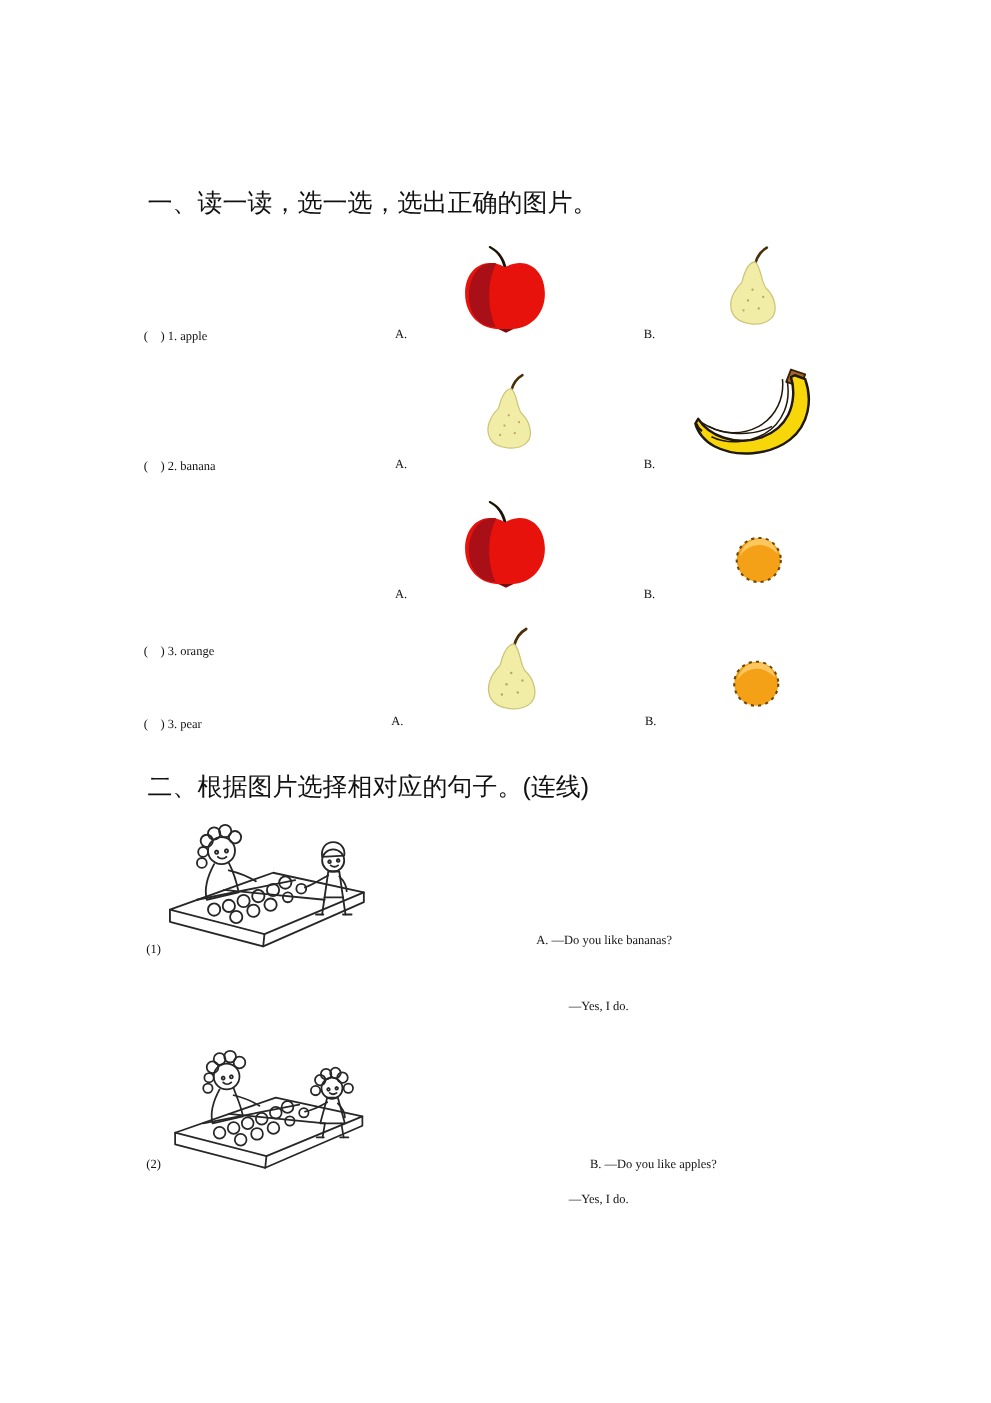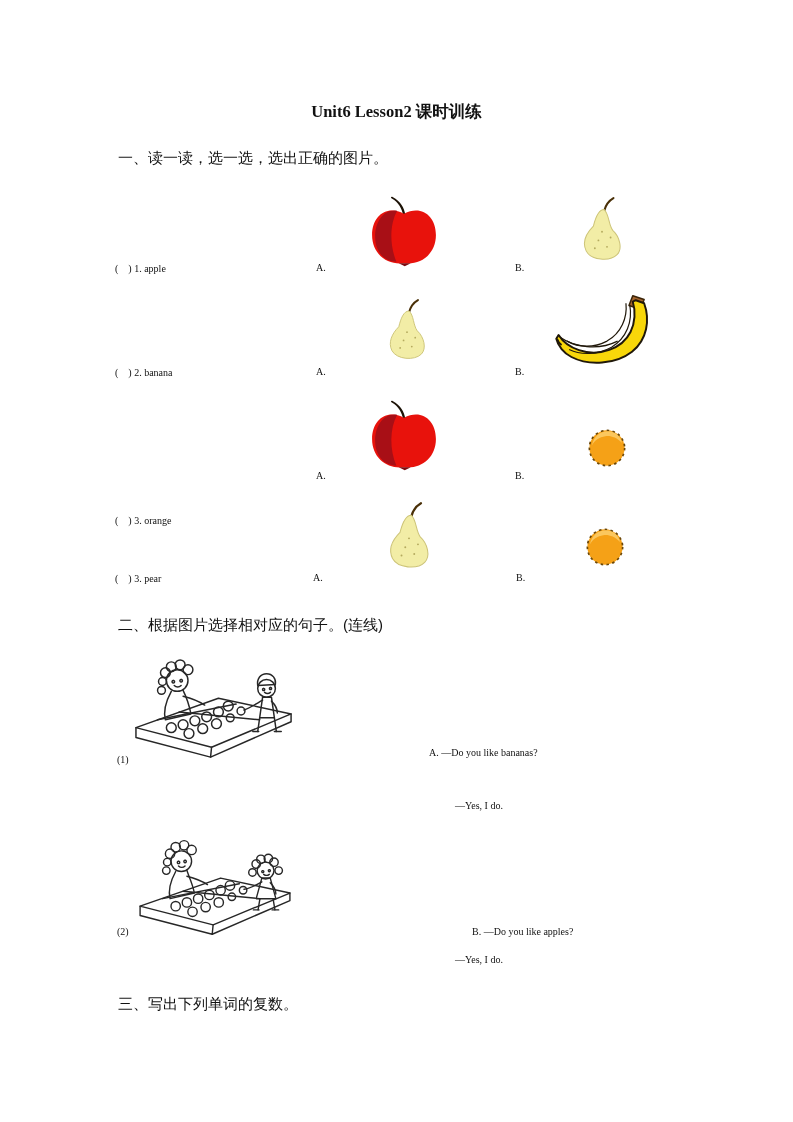--- a/index.html
+++ b/index.html
@@ -13,21 +13,21 @@
   }
   .abs{position:absolute;white-space:nowrap;}
   .title{
     left:0;top:101px;width:793px;
     text-align:center;
     font-size:16.5px;font-weight:bold;
     font-family:"Liberation Serif", sans-serif;
   }
   .cn{
     font-family:"Liberation Sans", sans-serif;
-    font-size:15px;
+    font-size:20px;
   }
   .en{
     font-family:"Liberation Serif", serif;
     font-size:10px;
   }
   .fruit{display:block;}
   .scene{display:block;}
   svg.defs{position:absolute;width:0;height:0;overflow:hidden;}
 </style>
 </head>
@@ -143,21 +143,20 @@
         <path d="M131 80 L137 80 M151 80 L158 80"></path>
         <path d="M140 50 C133 54 127 57 121 58"></path>
         <path d="M149 51 C153 55 155 59 155 63"></path>
       </g>
     </symbol>
   </defs>
 </svg>
 
 <div class="page">
 
-  <div class="abs title">Unit6 Lesson2 课时训练</div>
 
   <div class="abs cn" style="left:118px;top:149px;">一、读一读，选一选，选出正确的图片。</div>
 
   <div class="abs en" style="left:115px;top:262px;">(　) 1. apple</div>
   <div class="abs en" style="left:316px;top:262px;">A.</div>
   <svg class="abs fruit" style="left:366px;top:192px;" width="76" height="77">
       <use href="#sym-apple"></use>
     </svg>
   <div class="abs en" style="left:515px;top:262px;">B.</div>
   <svg class="abs fruit" style="left:576px;top:196px;" width="52" height="68">
@@ -203,15 +202,14 @@
   <div class="abs en" style="left:429px;top:747px;">A. —Do you like bananas?</div>
   <div class="abs en" style="left:455px;top:800px;">—Yes, I do.</div>
 
   <svg class="abs scene" style="left:125px;top:835px;" width="180" height="103">
       <use href="#sym-scene-girl"></use>
     </svg>
   <div class="abs en" style="left:117px;top:926px;">(2)</div>
   <div class="abs en" style="left:429px;top:926px;margin-left:43px;">B. —Do you like apples?</div>
   <div class="abs en" style="left:455px;top:954px;">—Yes, I do.</div>
 
-  <div class="abs cn" style="left:118px;top:995px;">三、写出下列单词的复数。</div>
 
 </div>
 
 </body></html>

